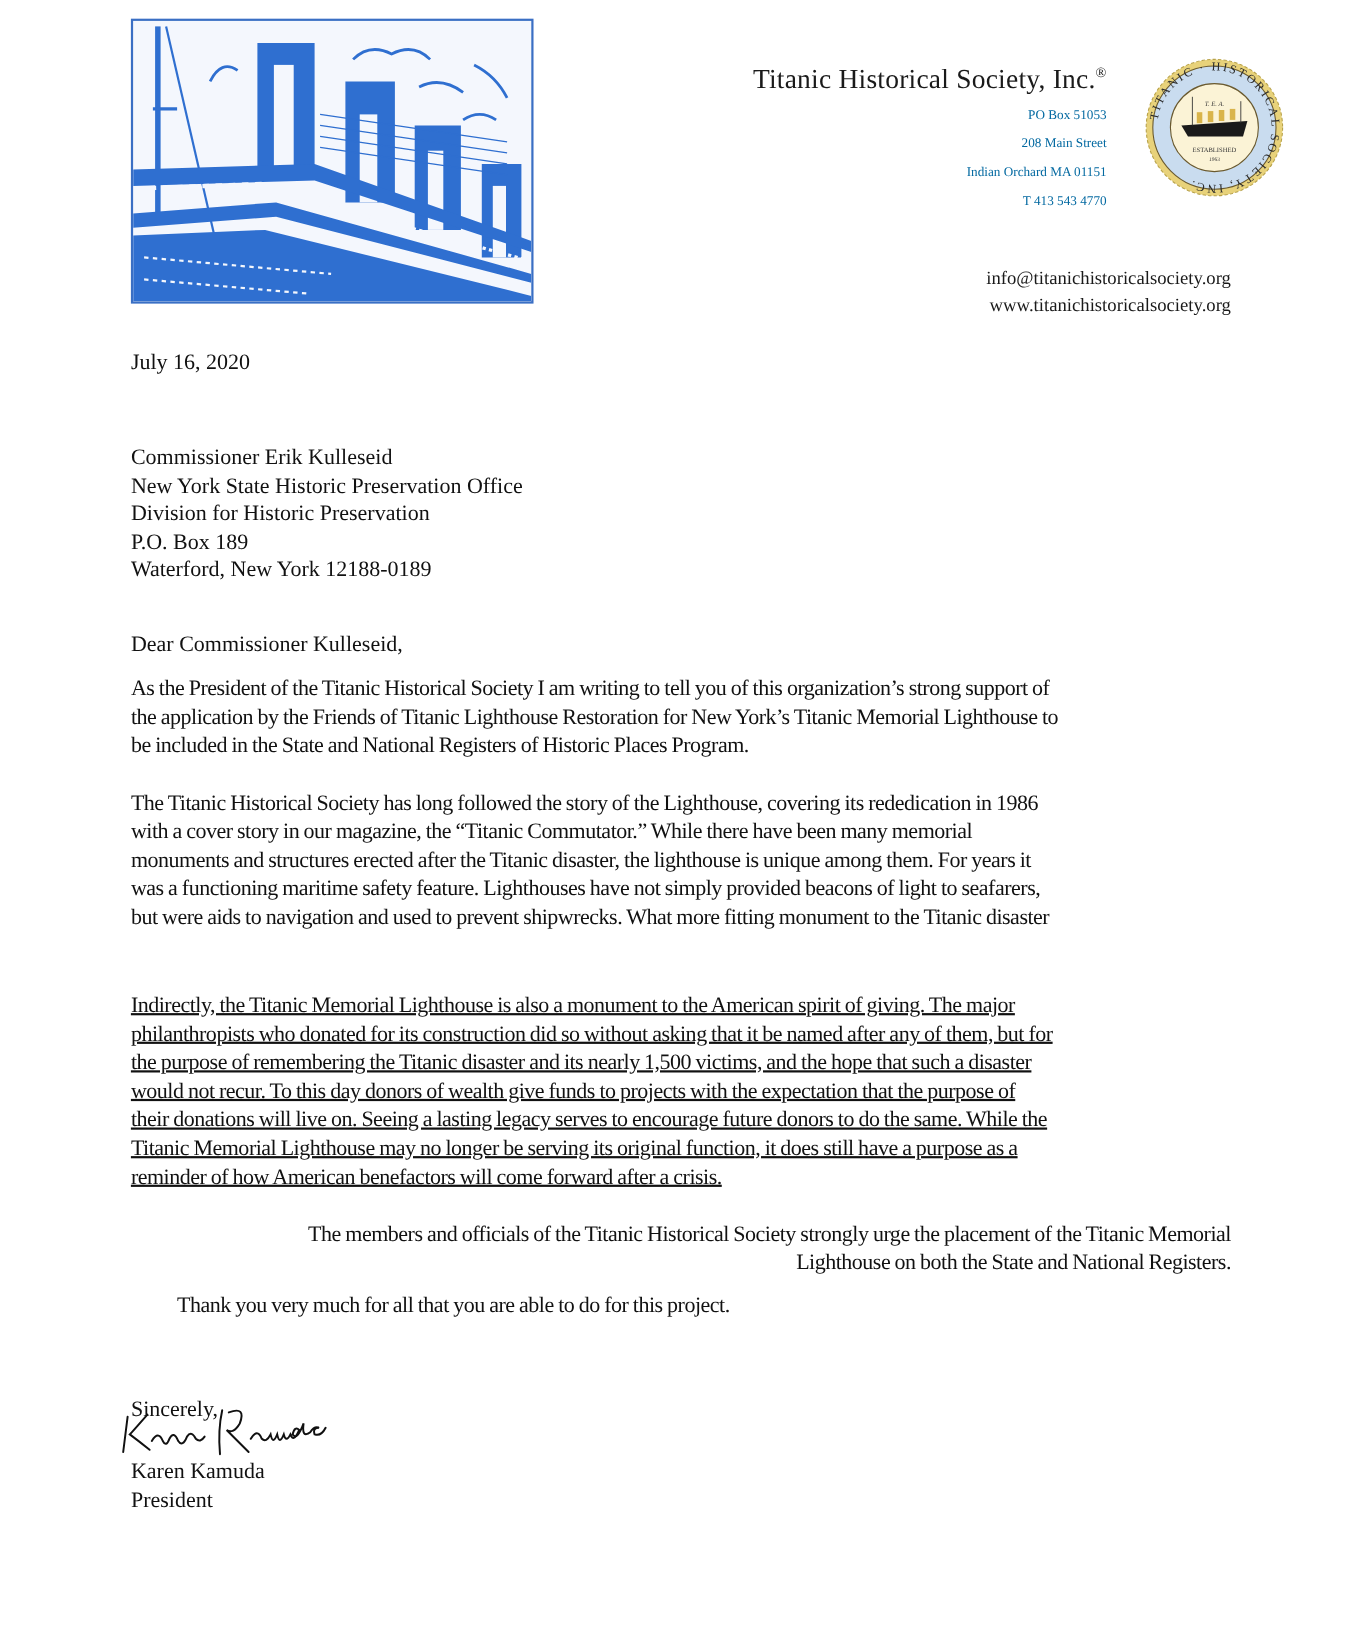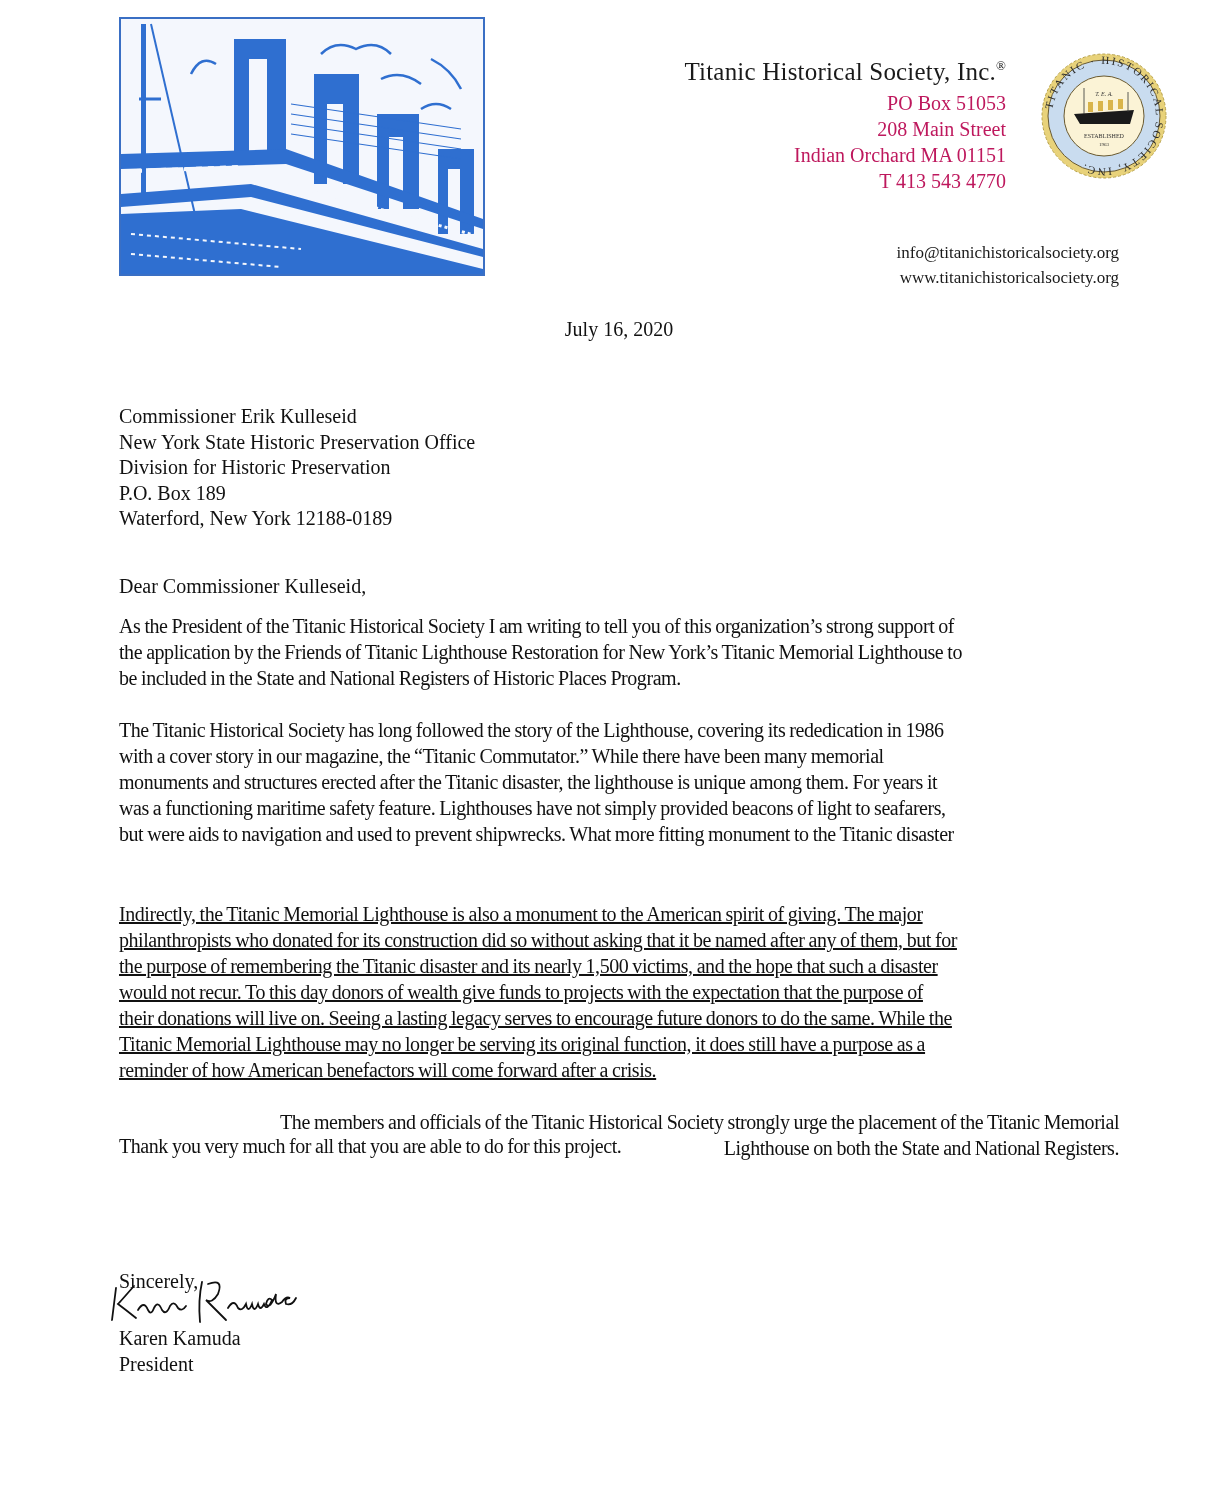--- a/index.html
+++ b/index.html
@@ -6,37 +6,37 @@
   body { width: 1224px; height: 1490px; position: relative; overflow: hidden;
          font-family: "Liberation Serif", "DejaVu Serif", serif; color: #111; }
 
   .ship-frame { position: absolute; left: 119px; top: 17px; width: 362px; height: 255px;
                 border: 2px solid #3a6fc4; background: #f4f7fd; overflow: hidden; }
   .ship-frame svg { display: block; }
 
   .org-block { position: absolute; right: 218px; top: 48px; text-align: right; }
   .org-name { font-size: 25px; line-height: 36px; letter-spacing: 0.2px; color: #1a1a1a; }
   .org-name sup { font-size: 13px; vertical-align: 10px; }
-  .org-line { font-size: 20px; line-height: 26px; color: #be185d; }
+  .org-line { font-size: 12px; line-height: 26px; color: #0369a1; }
 
   .seal { position: absolute; left: 1030px; top: 52px; width: 148px; height: 128px; }
 
   .contact-block { position: absolute; right: 105px; top: 240px; text-align: right; }
   .contact-line { font-size: 17px; line-height: 25px; color: #1a1a1a; }
 
   .letter { position: absolute; left: 119px; width: 1000px; font-size: 20px; color: #111; }
-  .date { top: 316px; line-height: 26px; text-align: center; }
+  .date { top: 316px; line-height: 26px; }
   .recipient { top: 404px; line-height: 25.5px; }
   .salutation { top: 573px; line-height: 26px; }
   .para { line-height: 26px; letter-spacing: -0.45px; word-spacing: -0.5px; }
   .p1 { top: 613px; }
   .p2 { top: 717px; }
   .p3 { top: 901px; text-decoration: underline; }
   .p4 { top: 1109px; text-align: right; }
-  .p5 { top: 1133px; }
+  .p5 { top: 1174px; margin-left: 42px; }
   .closing { top: 1239px; line-height: 26px; margin-top: 29px; }
   .signature { position: absolute; left: 104px; top: 1268px; width: 230px; height: 60px; }
   .signer { top: 1325px; line-height: 26px; }
   .letter div { white-space: nowrap; }
 </style>
 </head>
 <body>
 
 <div class="ship-frame">
   <svg width="362" height="255" viewBox="0 0 362 255">

